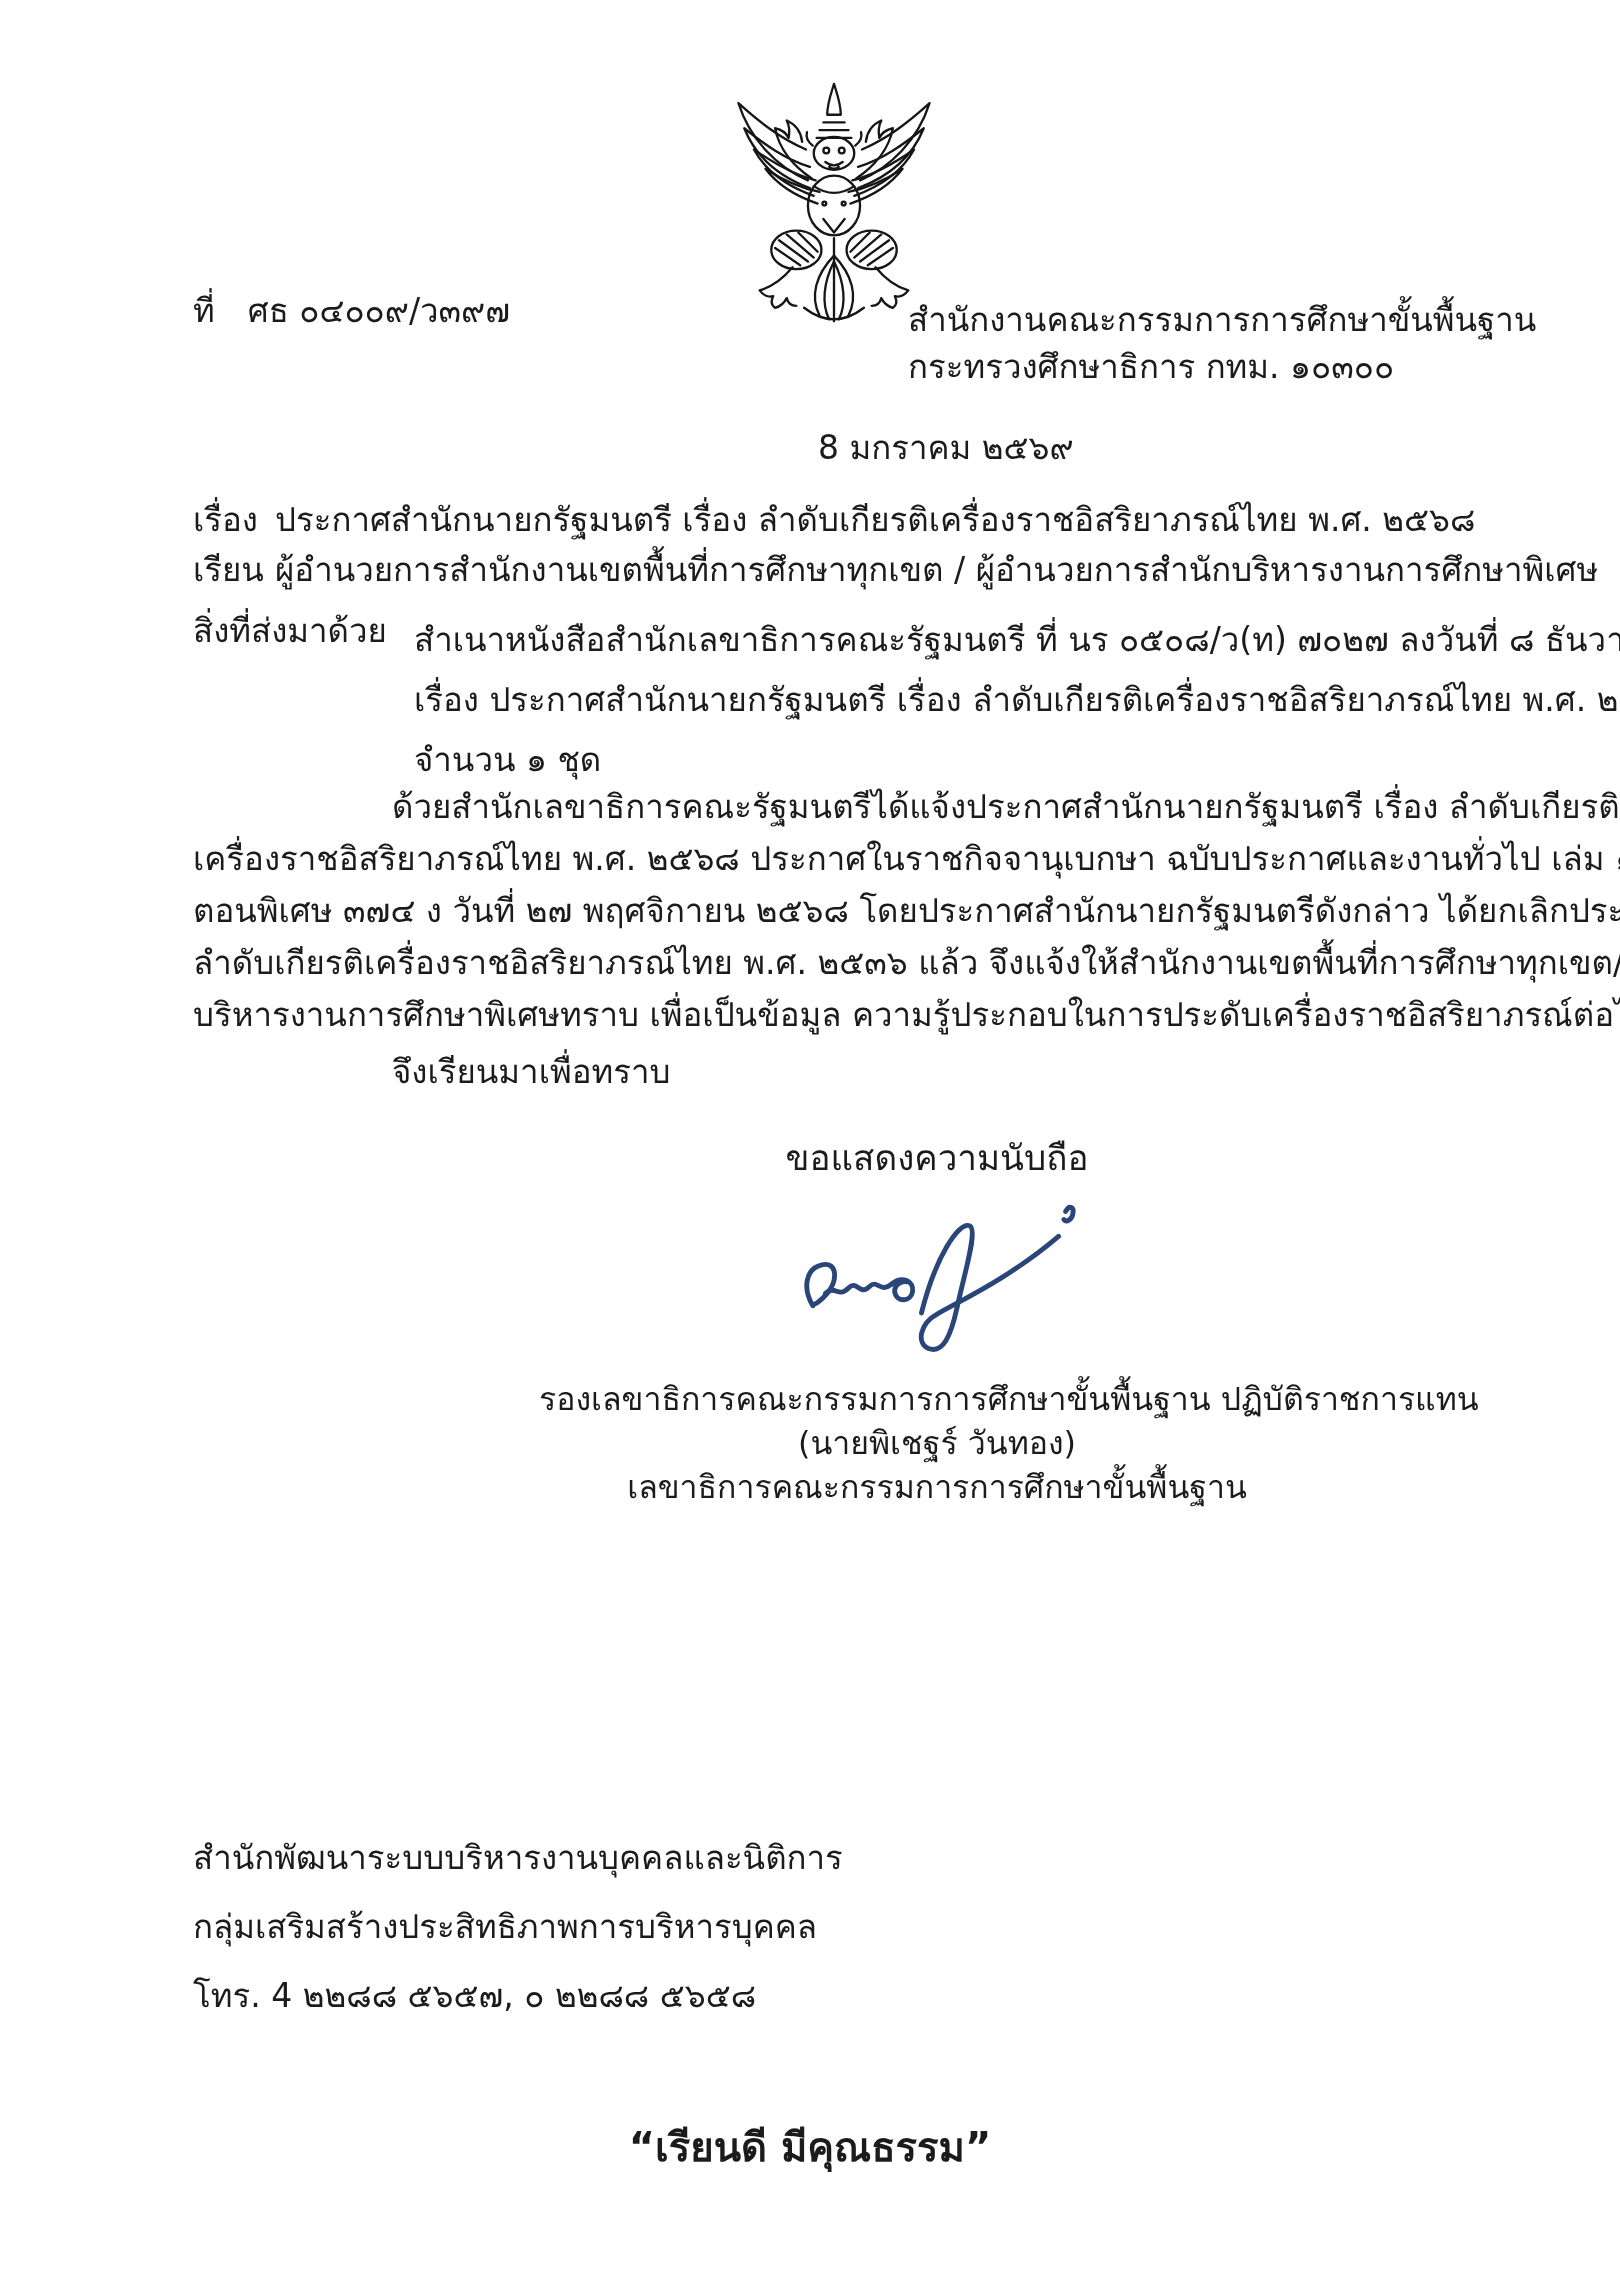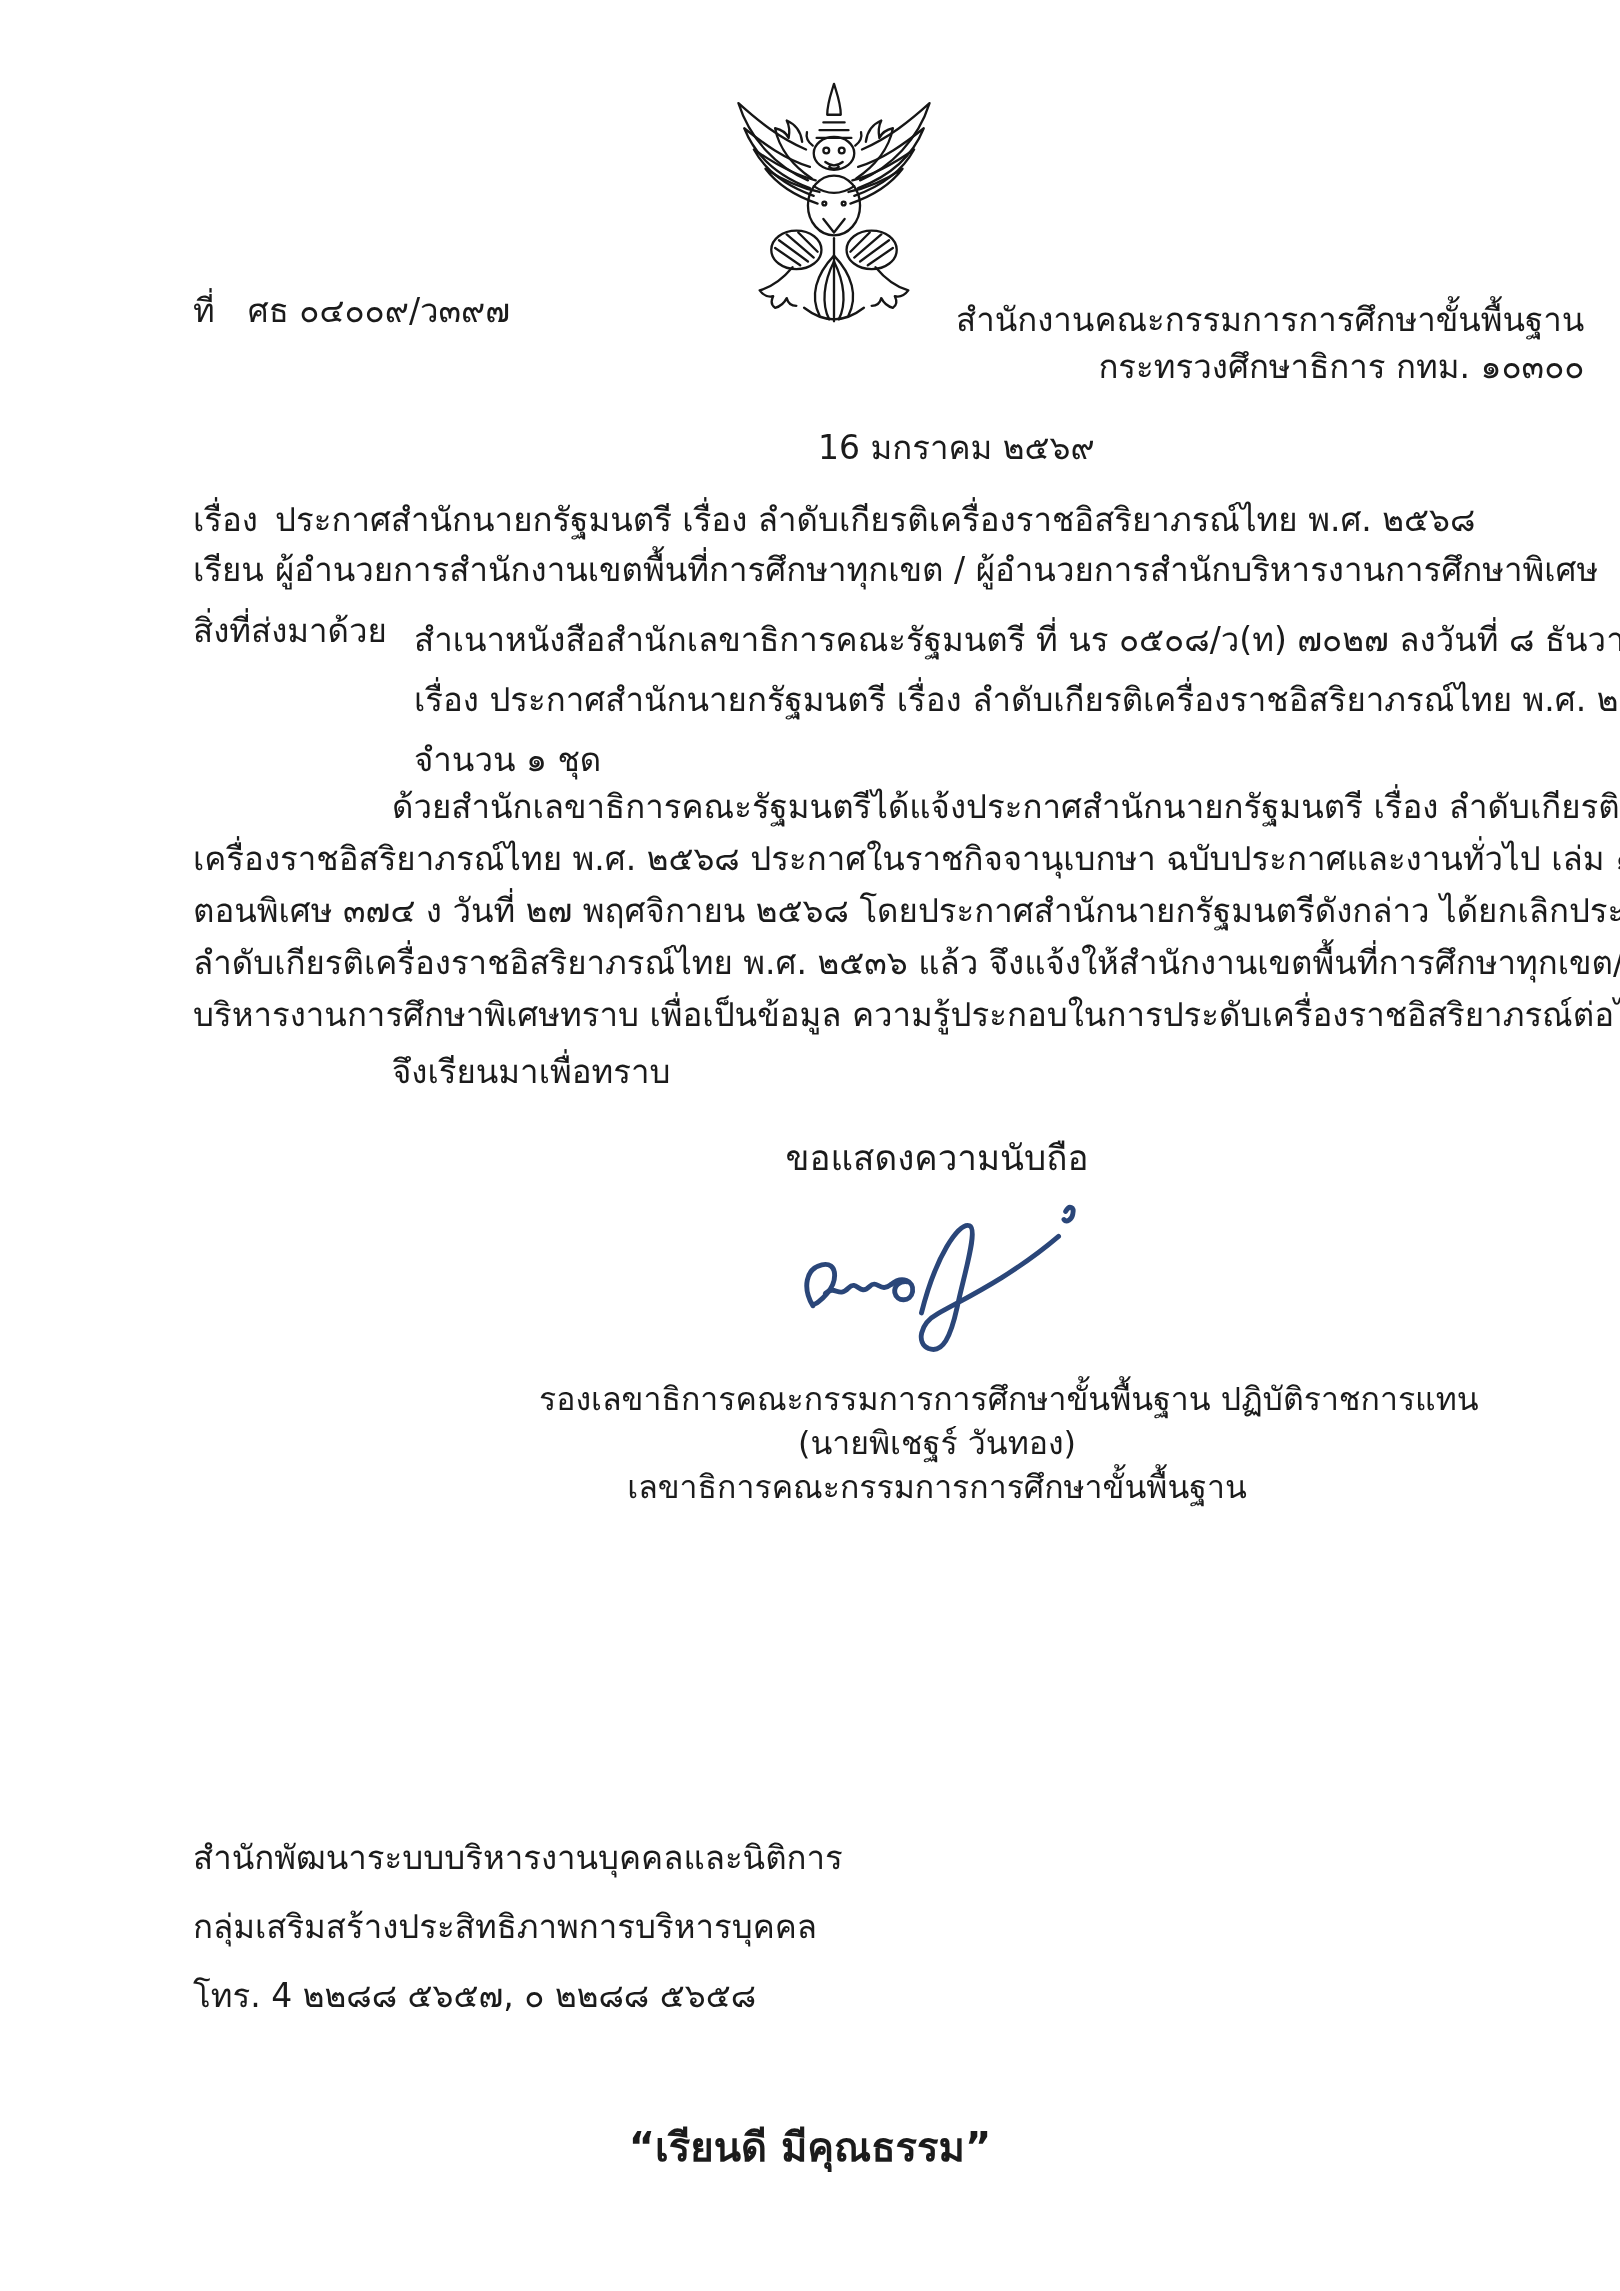--- a/index.html
+++ b/index.html
@@ -10,21 +10,21 @@
     font-family:"DejaVu Sans","Liberation Sans",sans-serif;
     color:#1b1b1b;
     overflow:hidden;
   }
   .abs { position:absolute; }
   .t { font-size:33px; line-height:1.3; white-space:nowrap; }
 
   
   .doc-no { left:193px; top:290px; display:flex; gap:33px; }
   .emblem { left:723px; top:76px; width:222px; height:257px; }
-  .agency { left:956px; top:296px; line-height:47px;text-align:right; }
+  .agency { left:908px; top:296px; line-height:47px; }
   .date   { left:818px; top:427px; }
 
   
   .row { left:193px; display:flex; }
   .row .lbl { width:82px; flex:0 0 auto; }
   .subject-row { top:487px;margin-top:12px; }
   .to-row      { top:549px;justify-content:center; }
   .attach-row  { top:610px; }
   .attach-row .lbl-wide { width:221px; flex:0 0 auto; }
   .attach-lines div { line-height:60px; white-space:nowrap; }
@@ -106,21 +106,21 @@
       <path class="ln" d="M115,190 C126,212 128,234 120,250"></path>
       <path class="ln" d="M84,238 Q115,262 146,238"></path>
     </svg>
   </div>
 
   <div class="abs t agency">
     <div>สำนักงานคณะกรรมการการศึกษาขั้นพื้นฐาน</div>
     <div>กระทรวงศึกษาธิการ กทม. ๑๐๓๐๐</div>
   </div>
 
-  <div class="abs t date">16 มกราคม ๒๕๖๙</div>
+  <div class="abs t date">8 มกราคม ๒๕๖๙</div>
 
   <div class="abs t row subject-row">
     <span class="lbl">เรื่อง</span>
     <span>ประกาศสำนักนายกรัฐมนตรี เรื่อง ลำดับเกียรติเครื่องราชอิสริยาภรณ์ไทย พ.ศ. ๒๕๖๘</span>
   </div>
 
   <div class="abs t row to-row">
     <span class="lbl">เรียน</span>
     <span>ผู้อำนวยการสำนักงานเขตพื้นที่การศึกษาทุกเขต / ผู้อำนวยการสำนักบริหารงานการศึกษาพิเศษ</span>
   </div>

